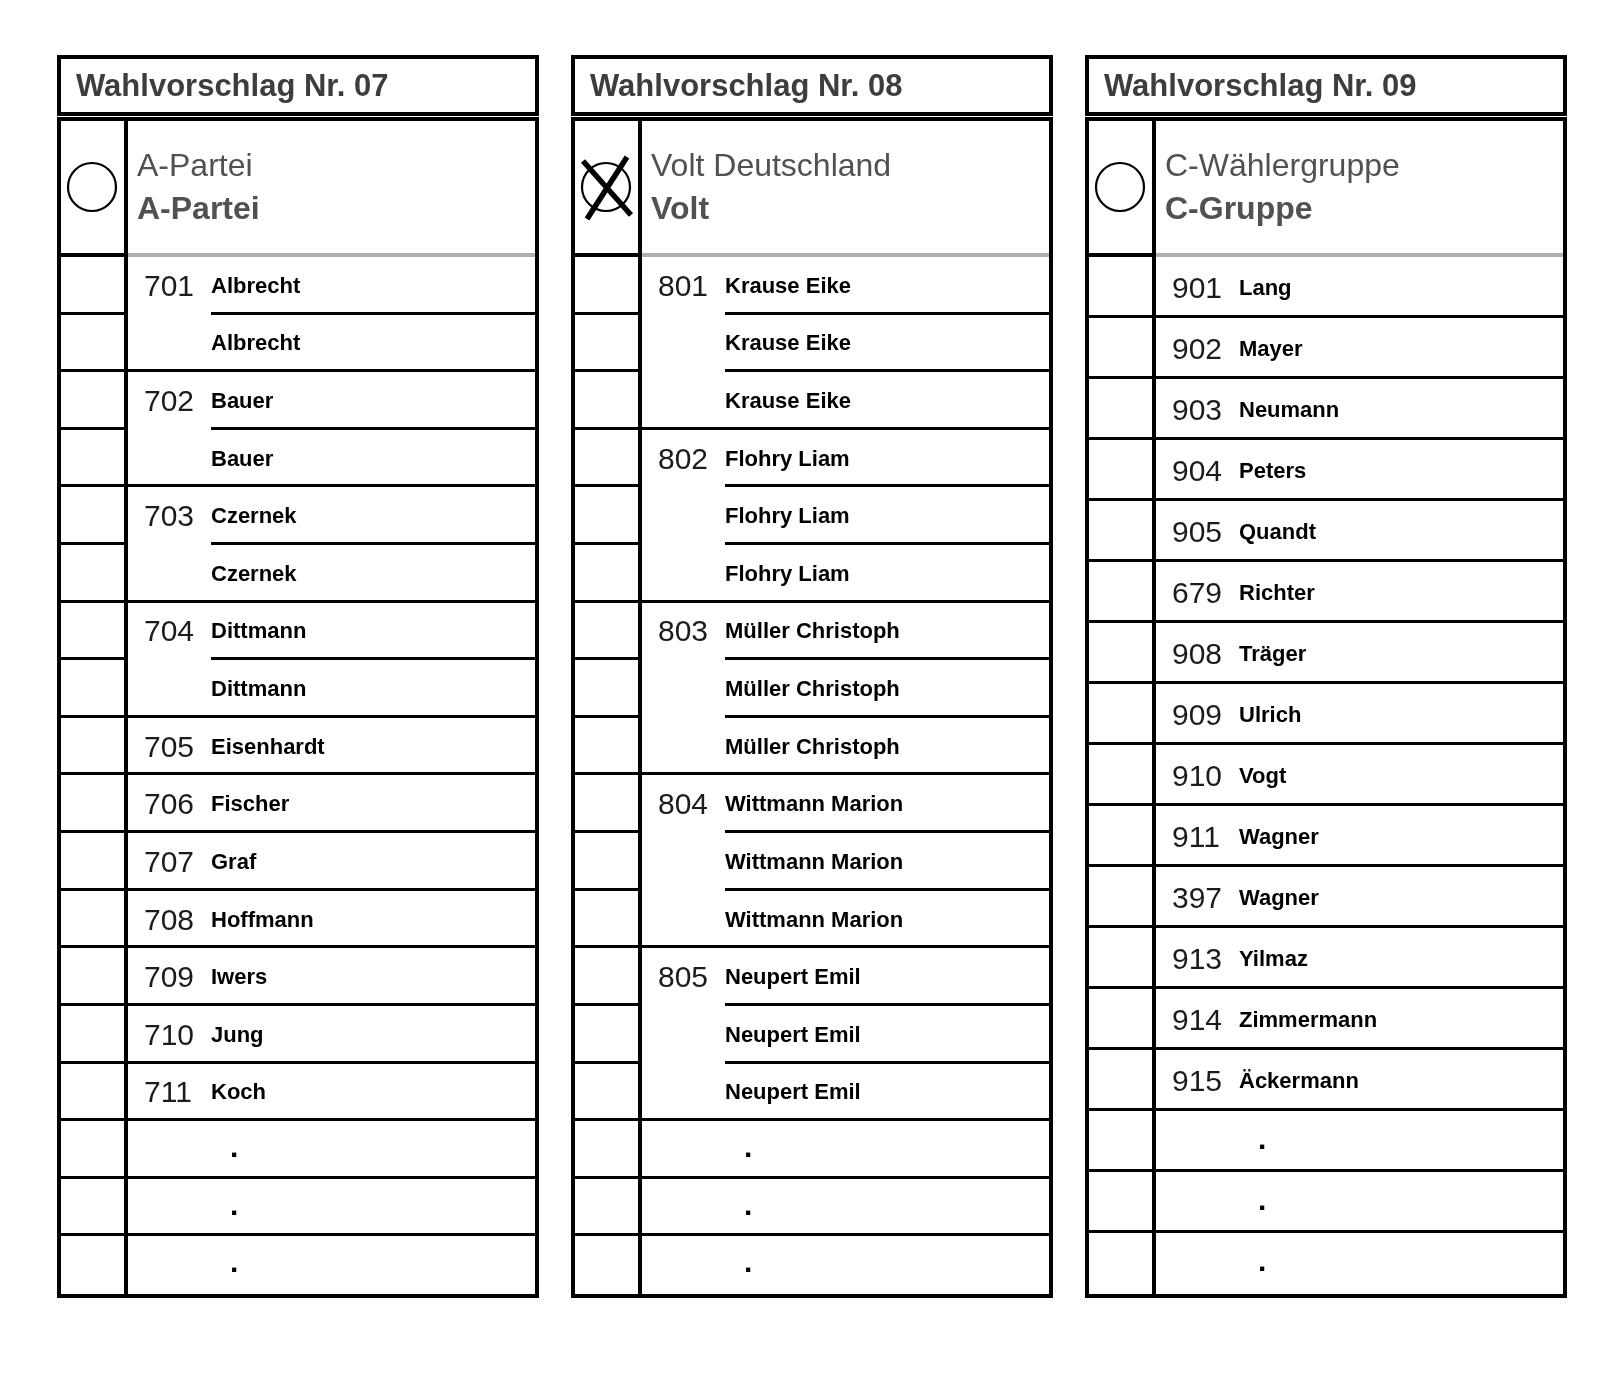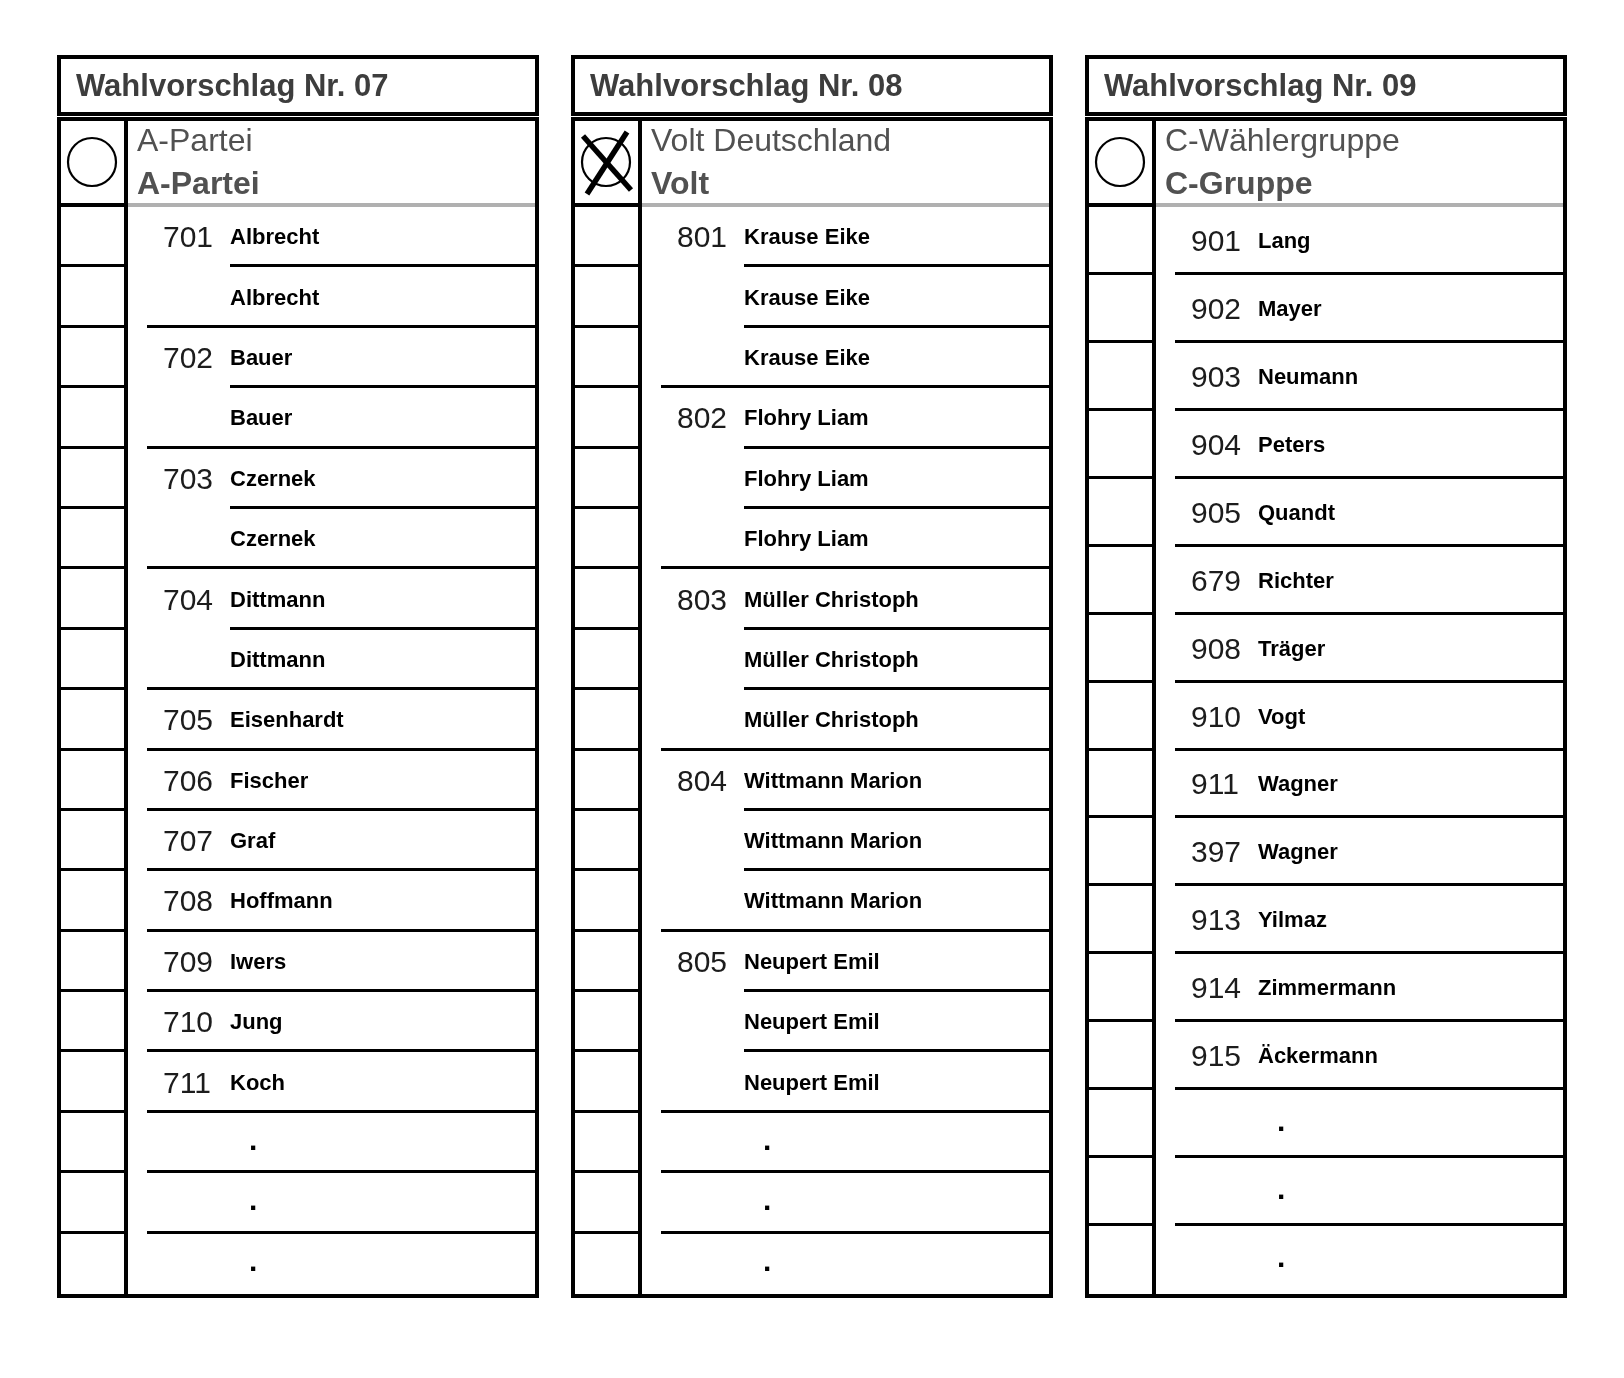--- a/index.html
+++ b/index.html
@@ -22,40 +22,40 @@
     box-sizing:border-box; border:4px solid #000; height:1181px;
     display:flex; flex-direction:column; background:#fff;
   }
 
   .cb {
     box-sizing:border-box; width:67px; flex:none;
     border-right:4px solid #000;
     display:flex; align-items:center; justify-content:center;
   }
 
-  .party { display:flex; height:86px; flex:none; }
+  .party { display:flex; height:136px; flex:none; }
   .party .cb { border-bottom:4px solid #000; }
   .party .nm {
     box-sizing:border-box; flex:1; border-bottom:4px solid #b0b0b0;
     display:flex; flex-direction:column; justify-content:center;
     padding-left:9px; gap:7px;
   }
   .pline1 { font-size:32px; color:#515151; line-height:1.1; }
   .pline2 { font-size:32px; font-weight:700; color:#515151; line-height:1.1; }
 
   .vote-circle { width:56px; height:70px; display:block; }
   .vote-circle .ring { fill:none; stroke:#000; stroke-width:2.2; }
   .vote-circle .cross { stroke:#000; stroke-width:5.5; display:none; }
   .vote-circle.crossed .cross { display:inline; }
 
   .rows { flex:1; display:flex; flex-direction:column; }
   .row { flex:1; display:flex; min-height:0; }
   .row .cb { border-bottom:3px solid #000; }
   .row.last .cb { border-bottom:none; }
-  .row .nm { flex:1; position:relative; display:flex; align-items:center;margin-left:19px; }
+  .row .nm { flex:1; position:relative; display:flex; align-items:center; }
 
   .num { margin-left:16px; width:67px; flex:none; font-size:30px; color:#1c1c1c; }
   .name { font-size:22px; font-weight:700; color:#000; }
   .name.dot { margin-left:19px; font-size:30px; line-height:0; transform:translateY(-3px); }
 
   .sep { position:absolute; bottom:0; height:3px; background:#000; }
   .sep.full { left:0; right:0; }
   .sep.indent { left:83px; right:0; }
 </style>
 </head>
@@ -506,20 +506,28 @@
 
   <div class="row">
     <div class="cb"></div>
     <div class="nm">
       <span class="num">908</span>
       <span class="name">Träger</span>
       <span class="sep full"></span>
     </div>
   </div>
 
+  <div class="row">
+    <div class="cb"></div>
+    <div class="nm">
+      <span class="num">909</span>
+      <span class="name">Ulrich</span>
+      <span class="sep full"></span>
+    </div>
+  </div>
 
   <div class="row">
     <div class="cb"></div>
     <div class="nm">
       <span class="num">910</span>
       <span class="name">Vogt</span>
       <span class="sep full"></span>
     </div>
   </div>
 

